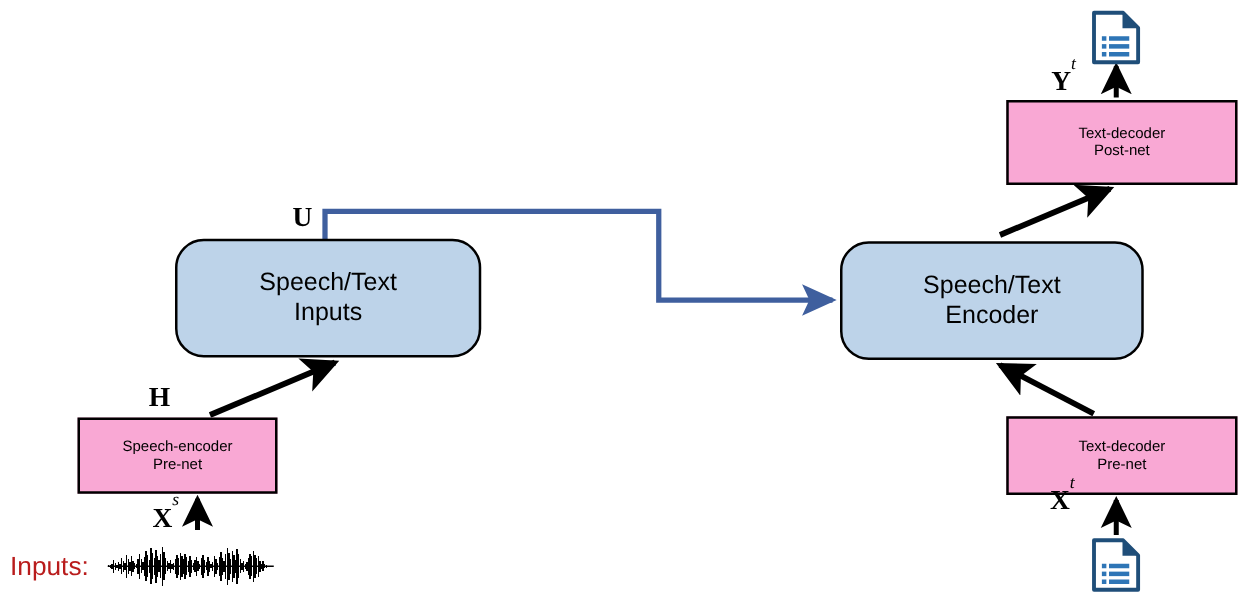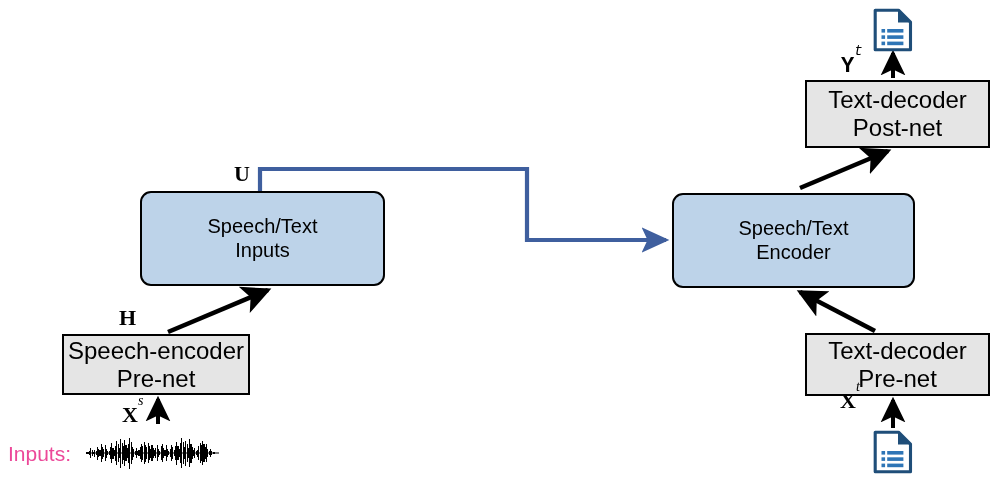--- a/index.html
+++ b/index.html
@@ -9,28 +9,28 @@
     overflow:hidden;position:relative;
   }
   #stage{position:absolute;left:0;top:0;width:1000px;height:489px;}
   svg#wires{position:absolute;left:0;top:0;width:1000px;height:489px;}
 
   .node{position:absolute;box-sizing:border-box;display:flex;
         flex-direction:column;align-items:center;justify-content:center;
         text-align:center;line-height:1.16;color:#000;}
   .node .ln{display:block;white-space:nowrap;}
 
-  .node.blue{background:#bdd3e9;border:2.4px solid #000;border-radius:11px;font-size:20px;}
-  .node.gray{background:#e5e5e5;border:2.4px solid #000;border-radius:0;font-size:24px;}
+  .node.blue{background:#bdd3e9;border:2.4px solid #000;border-radius:23px;font-size:20px;}
+  .node.gray{background:#f9a8d4;border:2.4px solid #000;border-radius:0;font-size:12px;}
 
   .tex{position:absolute;font-family:"Liberation Serif","DejaVu Serif",serif;
        font-weight:bold;font-size:22px;color:#000;white-space:nowrap;line-height:1;}
   .tex sup{font-weight:normal;font-style:italic;font-size:0.64em;top:-0.62em;position:relative;}
 
-  .plain{position:absolute;font-size:21px;color:#ec4899;white-space:nowrap;line-height:1;}
+  .plain{position:absolute;font-size:21px;color:#b91c1c;white-space:nowrap;line-height:1;}
 
   .docicon{position:absolute;}
   .wave{position:absolute;}
 </style>
 </head>
 <body>
 
 <div id="stage">
 
   <svg id="wires" viewBox="0 0 1000 489">
@@ -61,21 +61,21 @@
   <div class="node blue" style="left:140px;top:191px;width:245px;height:95px;">
     <span class="ln">Speech/Text</span>
     <span class="ln">Inputs</span>
   </div>
 
   <div class="node blue" style="left:672px;top:193px;width:243px;height:95px;">
     <span class="ln">Speech/Text</span>
     <span class="ln">Encoder</span>
   </div>
 
-  <div class="node gray" style="left:62px;top:334px;width:188px;height:61px;">
+  <div class="node gray" style="left:62px;top:334px;width:160px;height:61px;">
     <span class="ln">Speech-encoder</span>
     <span class="ln">Pre-net</span>
   </div>
 
   <div class="node gray" style="left:805px;top:333px;width:185px;height:63px;">
     <span class="ln">Text-decoder</span>
     <span class="ln">Pre-net</span>
   </div>
 
   <div class="node gray" style="left:805px;top:80px;width:185px;height:68px;">
@@ -92,21 +92,21 @@
   </div>
 
   <div class="tex" style="left:122px;top:402px;">
     <span>X</span><sup>s</sup>
   </div>
 
   <div class="tex" style="left:840px;top:388px;">
     <span>X</span><sup>t</sup>
   </div>
 
-  <div class="tex" style="left:841px;top:53px;font-family:Liberation Mono, monospace;">
+  <div class="tex" style="left:841px;top:53px;">
     <span>Y</span><sup>t</sup>
   </div>
 
   <div class="plain" style="left:8px;top:443px;">Inputs:</div>
 
   <div class="docicon" style="left:872px;top:7px;width:42px;height:46px;">
     <svg viewBox="0 0 42 46" width="42" height="46">
       <path d="M3.2 3.2 H26.5 L38.5 15.2 V42.8 H3.2 Z" fill="#ffffff" stroke="#1f4e79" stroke-width="3.1" stroke-linejoin="round"></path>
       <path d="M26.0 3.4 L38.4 15.6 H26.0 Z" fill="#1f4e79"></path>
       <g fill="#2e75b6">

